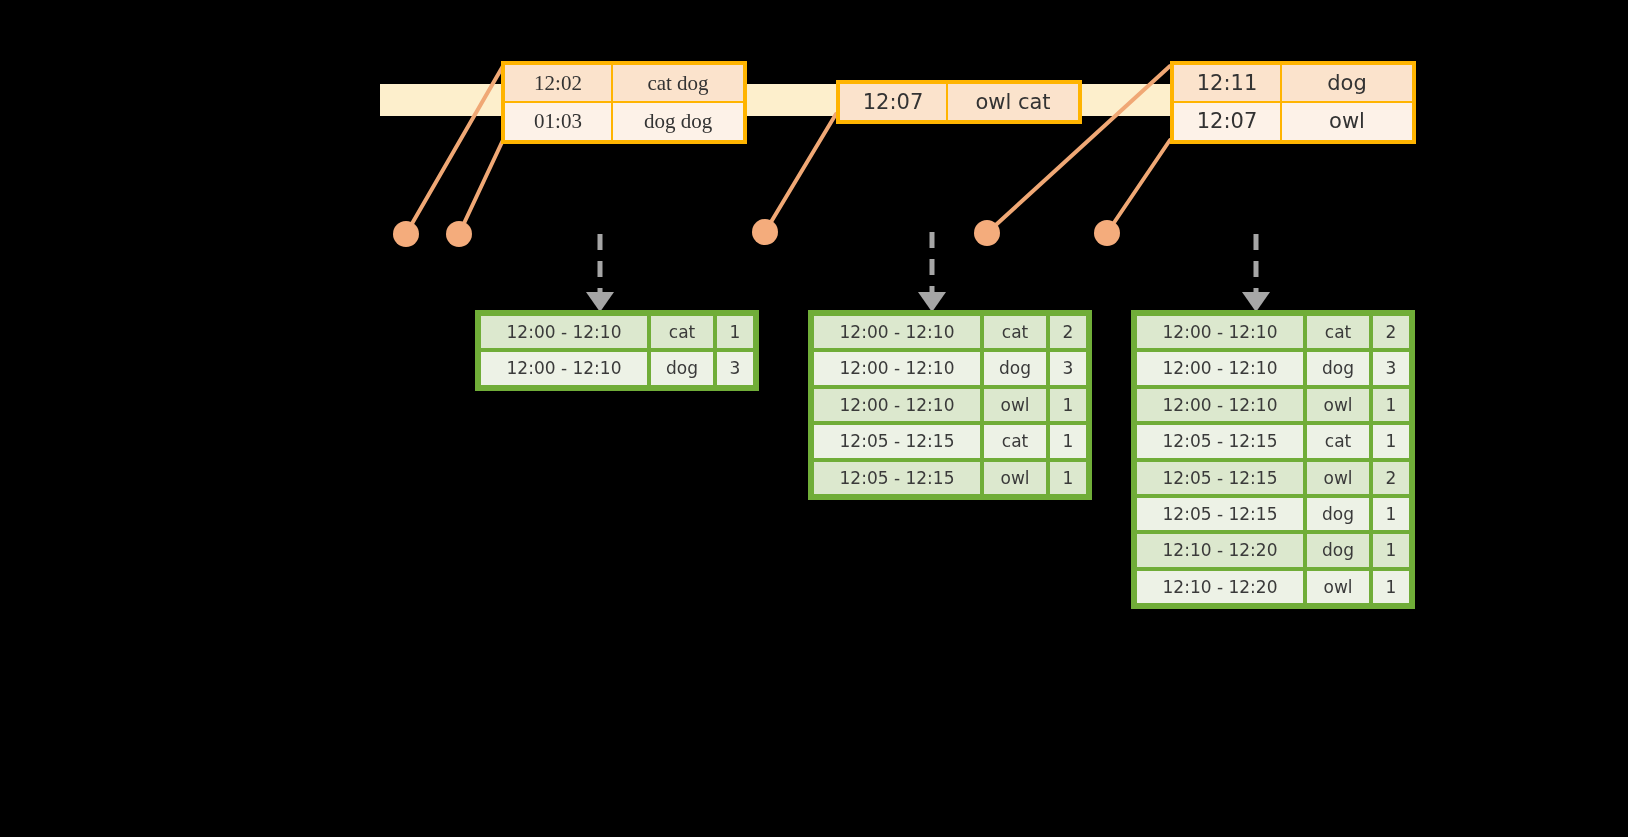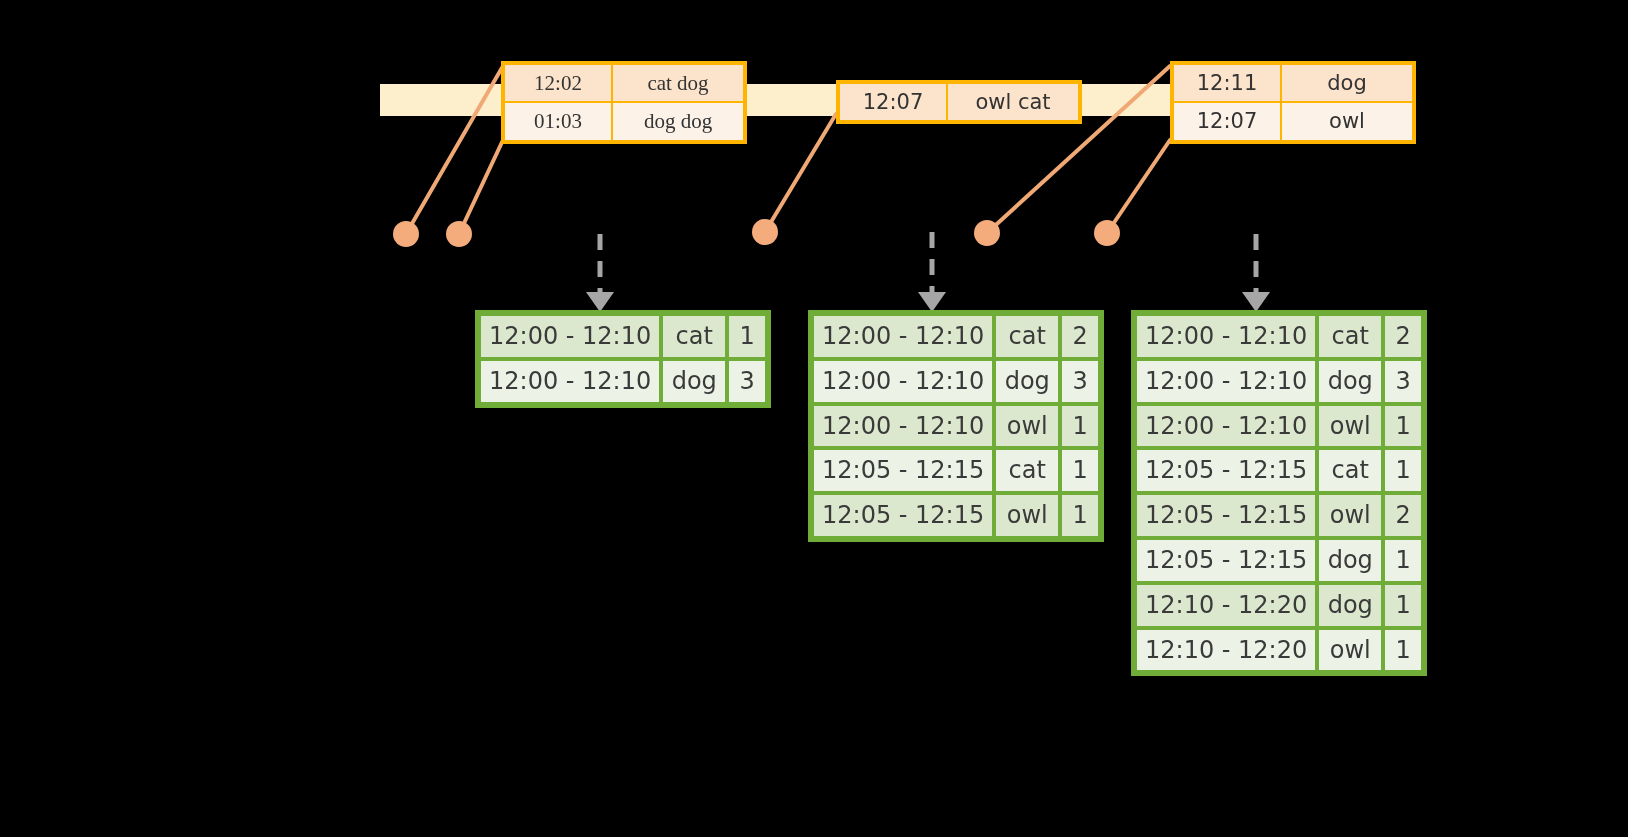--- a/index.html
+++ b/index.html
@@ -52,21 +52,21 @@
   
   .res-table {
     position: absolute;
     border-collapse: separate;
     border-spacing: 0;
     background: #70AD38;
     border: 4px solid #70AD38;
     z-index: 5;
   }
   .res-table td {
-    font-size: 24px;
+    font-size: 17px;
     color: #3a3a3a;
     text-align: center;
     padding: 6px 8px;
     border: 2px solid #70AD38;
     white-space: nowrap;
     line-height: 1.2;
   }
   .res-table tr.r-odd td { background: #DCE8CE; }
   .res-table tr.r-even td { background: #EDF2E6; }
   .res-table td.c-win  { min-width: 150px; }

